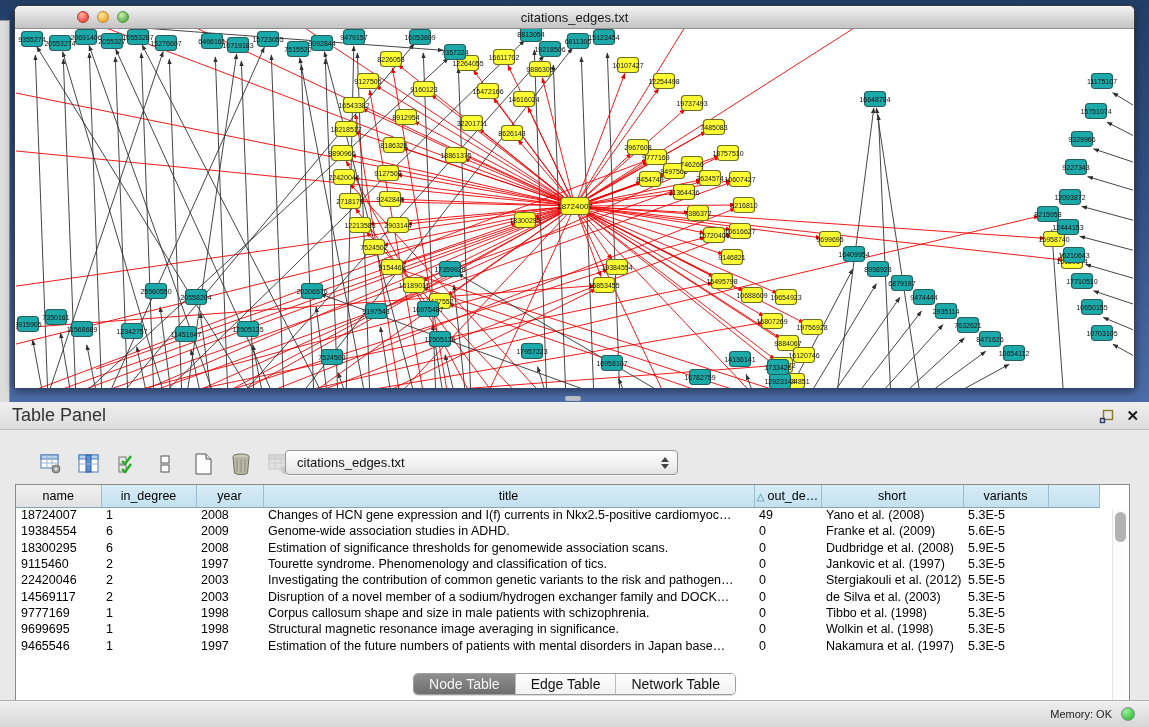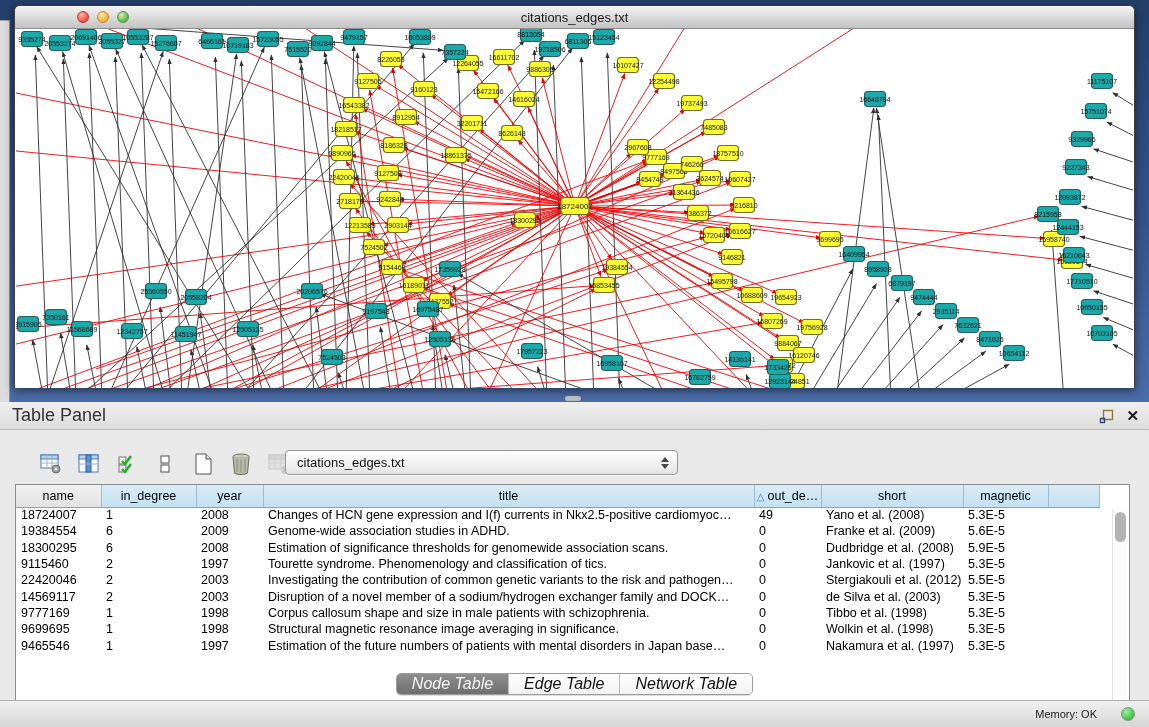--- a/index.html
+++ b/index.html
@@ -58,28 +58,28 @@
   th.plain { background:linear-gradient(#f0f0f0,#e2e2e2); border-right:1px solid #b5b5b5; }
   .sort-tri { color:#2f86b4; font-size:10px; margin-right:3px; }
   td { height:16.3px; padding:0 3px 0 5px; white-space:nowrap; overflow:hidden; color:#000; }
   .scroll-track { position:absolute; right:2px; top:24px; bottom:2px; width:15px;
                   background:#fcfcfc; border-left:1px solid #e4e4e4; }
   .scroll-thumb { position:absolute; left:2px; top:3px; width:11px; height:30px; border-radius:6px; background:#b3b3b3; }
 
   .tabbar { position:absolute; left:0; top:271px; width:100%; display:flex; justify-content:center; }
   .segments { display:flex; border:1px solid #9d9d9d; border-radius:5px; overflow:hidden; height:22px;
               background:#fff; box-shadow:0 1px 1px rgba(0,0,0,.15); }
-  .segment { padding:0 15px; font-size:16px; color:#111; display:flex; align-items:center;
-             border-left:1px solid #bcbcbc; background:linear-gradient(#ffffff,#f1f1f1);font-style:italic; }
+  .segment { padding:0 15px; font-size:14px; color:#111; display:flex; align-items:center;
+             border-left:1px solid #bcbcbc; background:linear-gradient(#ffffff,#f1f1f1); }
   .segment:first-child { border-left:none; }
   .segment.selected { background:linear-gradient(#8f8f8f,#6e6e6e); color:#f5f5f5; }
 
   .statusbar { position:absolute; left:0; bottom:0; width:100%; height:27px;
                background:linear-gradient(#f0f0f0,#d6d6d6); border-top:1px solid #b0b0b0;
-               display:flex; align-items:center; justify-content:flex-end; padding-right:14px; gap:24px; }
+               display:flex; align-items:center; justify-content:flex-end; padding-right:14px; gap:9px; }
   .mem-label { font-size:11px; color:#222; }
   .mem-dot { width:14px; height:14px; border-radius:50%;
              background:radial-gradient(circle at 35% 30%, #9ef09e, #38c23c 75%); border:1px solid #8a8a8a; }
 </style>
 </head>
 <body>
 
 <div class="desktop">
   <div class="side-strip"></div>
 
@@ -617,21 +617,21 @@
           <col style="width: 51px;">
         </colgroup>
       <thead>
           <tr id="table-head">
             <th class="plain">name</th>
             <th>in_degree</th>
             <th>year</th>
             <th>title</th>
             <th><span class="sort-tri">△</span>out_de…</th>
             <th>short</th>
-            <th>magnetic</th>
+            <th>variants</th>
             <th></th>
           </tr>
         </thead>
       <tbody id="table-body">
           <tr>
             <td>18724007</td>
             <td>1</td>
             <td>2008</td>
             <td>Changes of HCN gene expression and I(f) currents in Nkx2.5-positive cardiomyoc…</td>
             <td>49</td>

